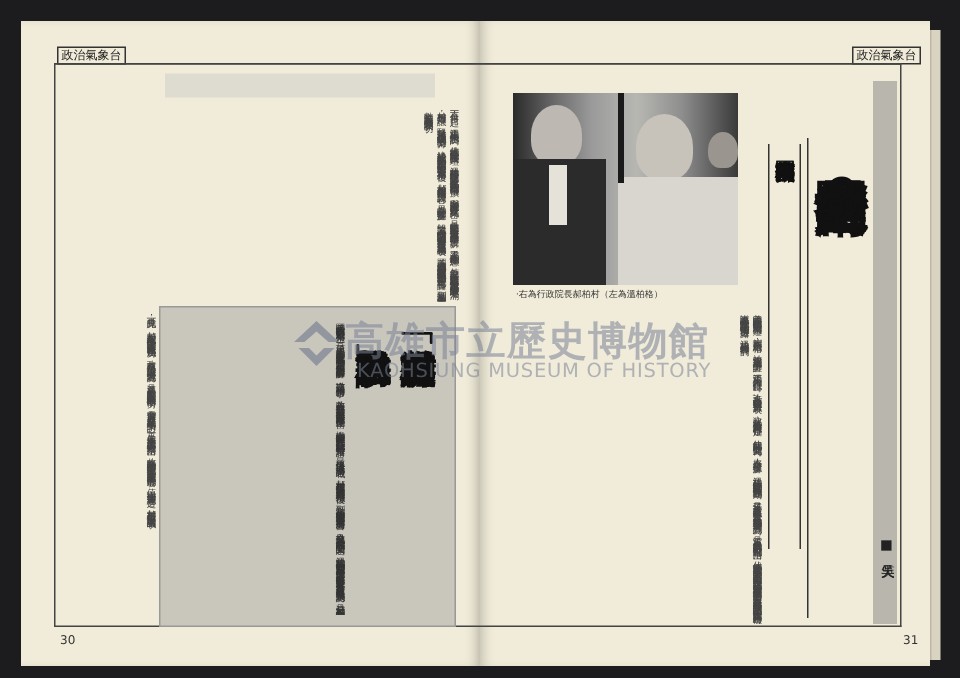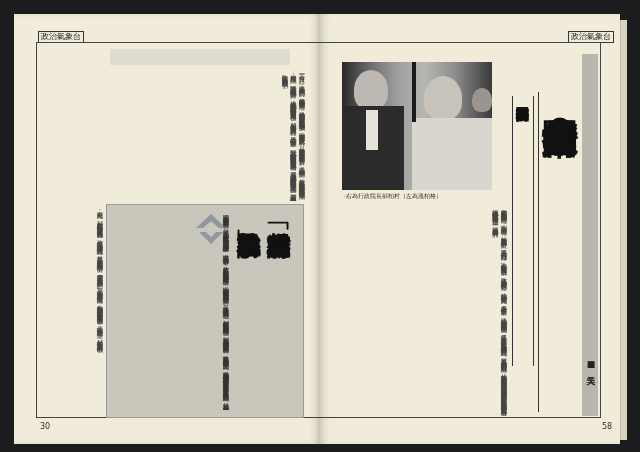--- a/index.html
+++ b/index.html
@@ -102,22 +102,24 @@
     <div class="caption" style="left:24px; top:178px;">·右為行政院長郝柏村（左為溫柏格）</div>
 
     <div class="headline-box" style="left:192px; top:82px; font-size:14px; line-height:16px; font-weight:normal; border-right:1px solid #333; border-left:1px solid #333; padding:0 2px; height:270px;">美國前國防部長溫柏格來台所為何事</div>
 
     <div class="headline-box" style="left:218px; top:78px; font-size:36px; line-height:40px; height:320px; border-left:1px solid #333; padding-left:2px;">台灣是推銷員的樂園？</div>
 
     <div class="vtext" style="left:22px; top:190px; width:166px; height:212px;">
       <span>美中美國國防部部長溫柏格門人道，據本刊所</span><span>溫柏格，被決定台灣軍事的計畫？</span><span>溫柏格大人一行抵台時，許多人都前往觀察</span><span>政府官員表示，此次溫柏格來台是私人行程</span><span>但是，他此行的目的究竟為何？令人好奇</span><span>根據了解，溫柏格此行的安排相當特殊</span><span>他在台期間，接見了許多政商界人士</span><span>外界對其來台動機有諸多揣測</span><span>有人認為，這是為軍售案鋪路的行動</span><span>也有人指出，他代表的是美國軍火商的利益</span><span>國內軍方人士對此表示關切</span><span>溫柏格在美國政界的影響力不容小覷</span><span>其公司與多家國防工業關係密切</span><span>此次來台時機，正值軍購案審議之際</span><span>各界對此高度關注</span><span>知情人士透露，溫柏格此行另有目的</span>
     </div>
 
-    <div class="page-num" style="left:282px; top:408px;">58</div>
+    <div class="page-num" style="left:282px; top:408px;">31</div>
   </div>
 
   <div class="page-edge"></div>
 
   <svg class="wm-logo" style="left:180px; top:198px;" viewBox="0 0 34 34">
     <path d="M17 2 L32 16 L25 16 L17 9 L9 16 L2 16 Z" fill="rgba(110,120,140,0.6)"></path>
     <path d="M5 20 L17 32 L29 20 L22 20 L17 25 L12 20 Z" fill="rgba(110,120,140,0.6)"></path>
   </svg>
+  <div class="watermark" style="left:216px; top:196px; font-size:26px; letter-spacing:1px;">高雄市立歷史博物館</div>
+  <div class="watermark" style="left:224px; top:226px; font-size:13px; font-weight:normal; letter-spacing:0.5px;">KAOHSIUNG MUSEUM OF HISTORY</div>
 </div>
 
 </body></html>

